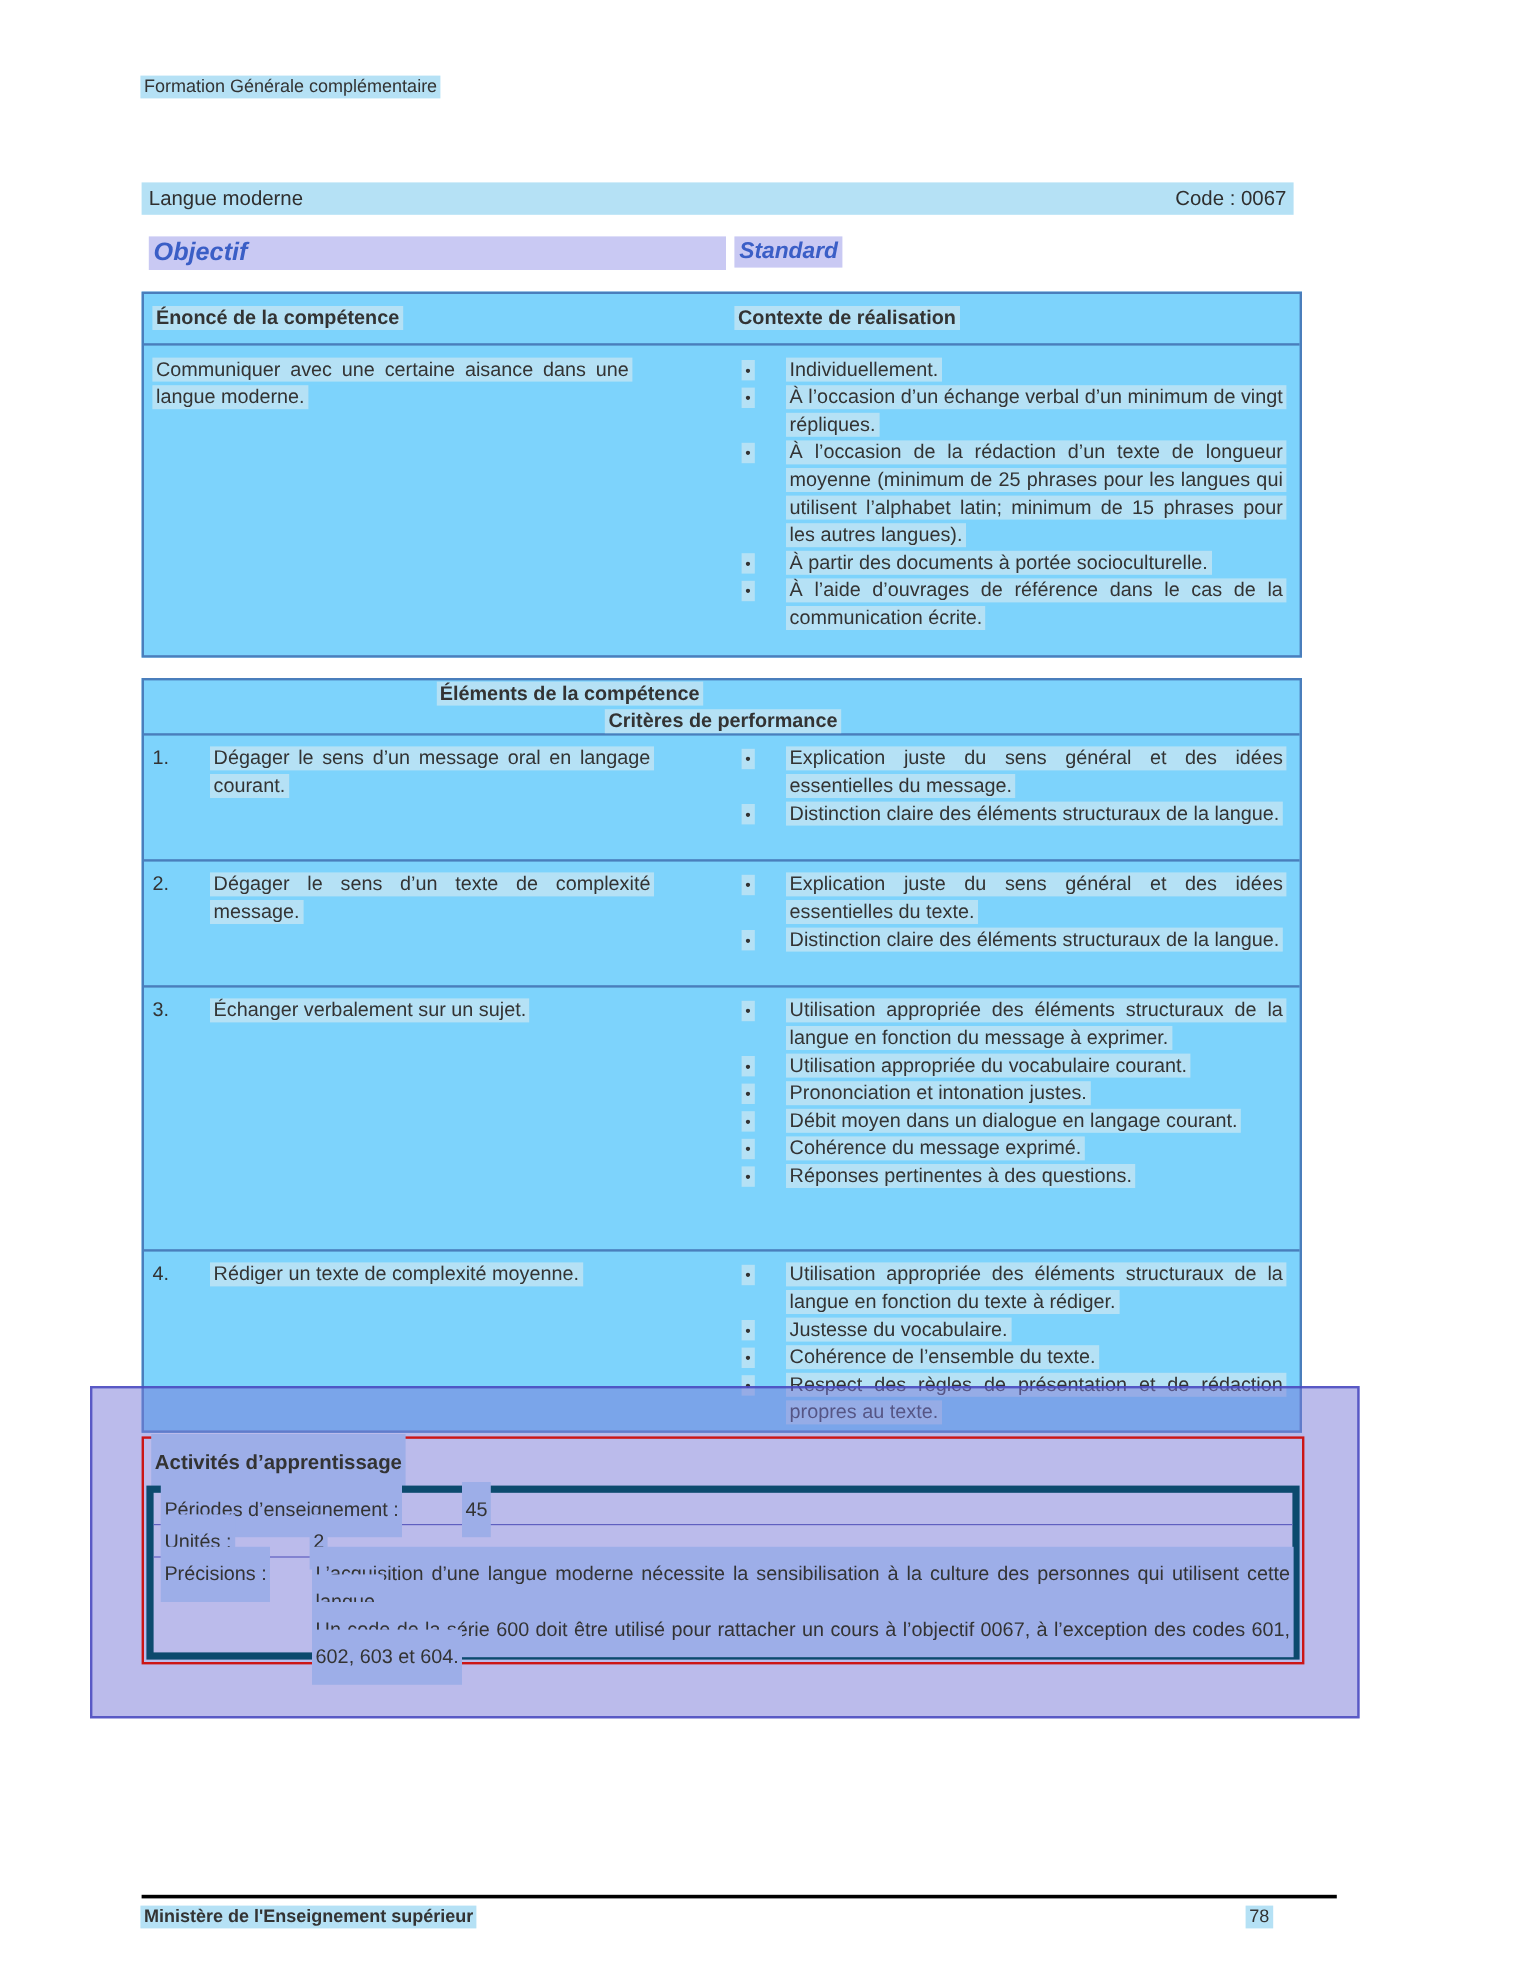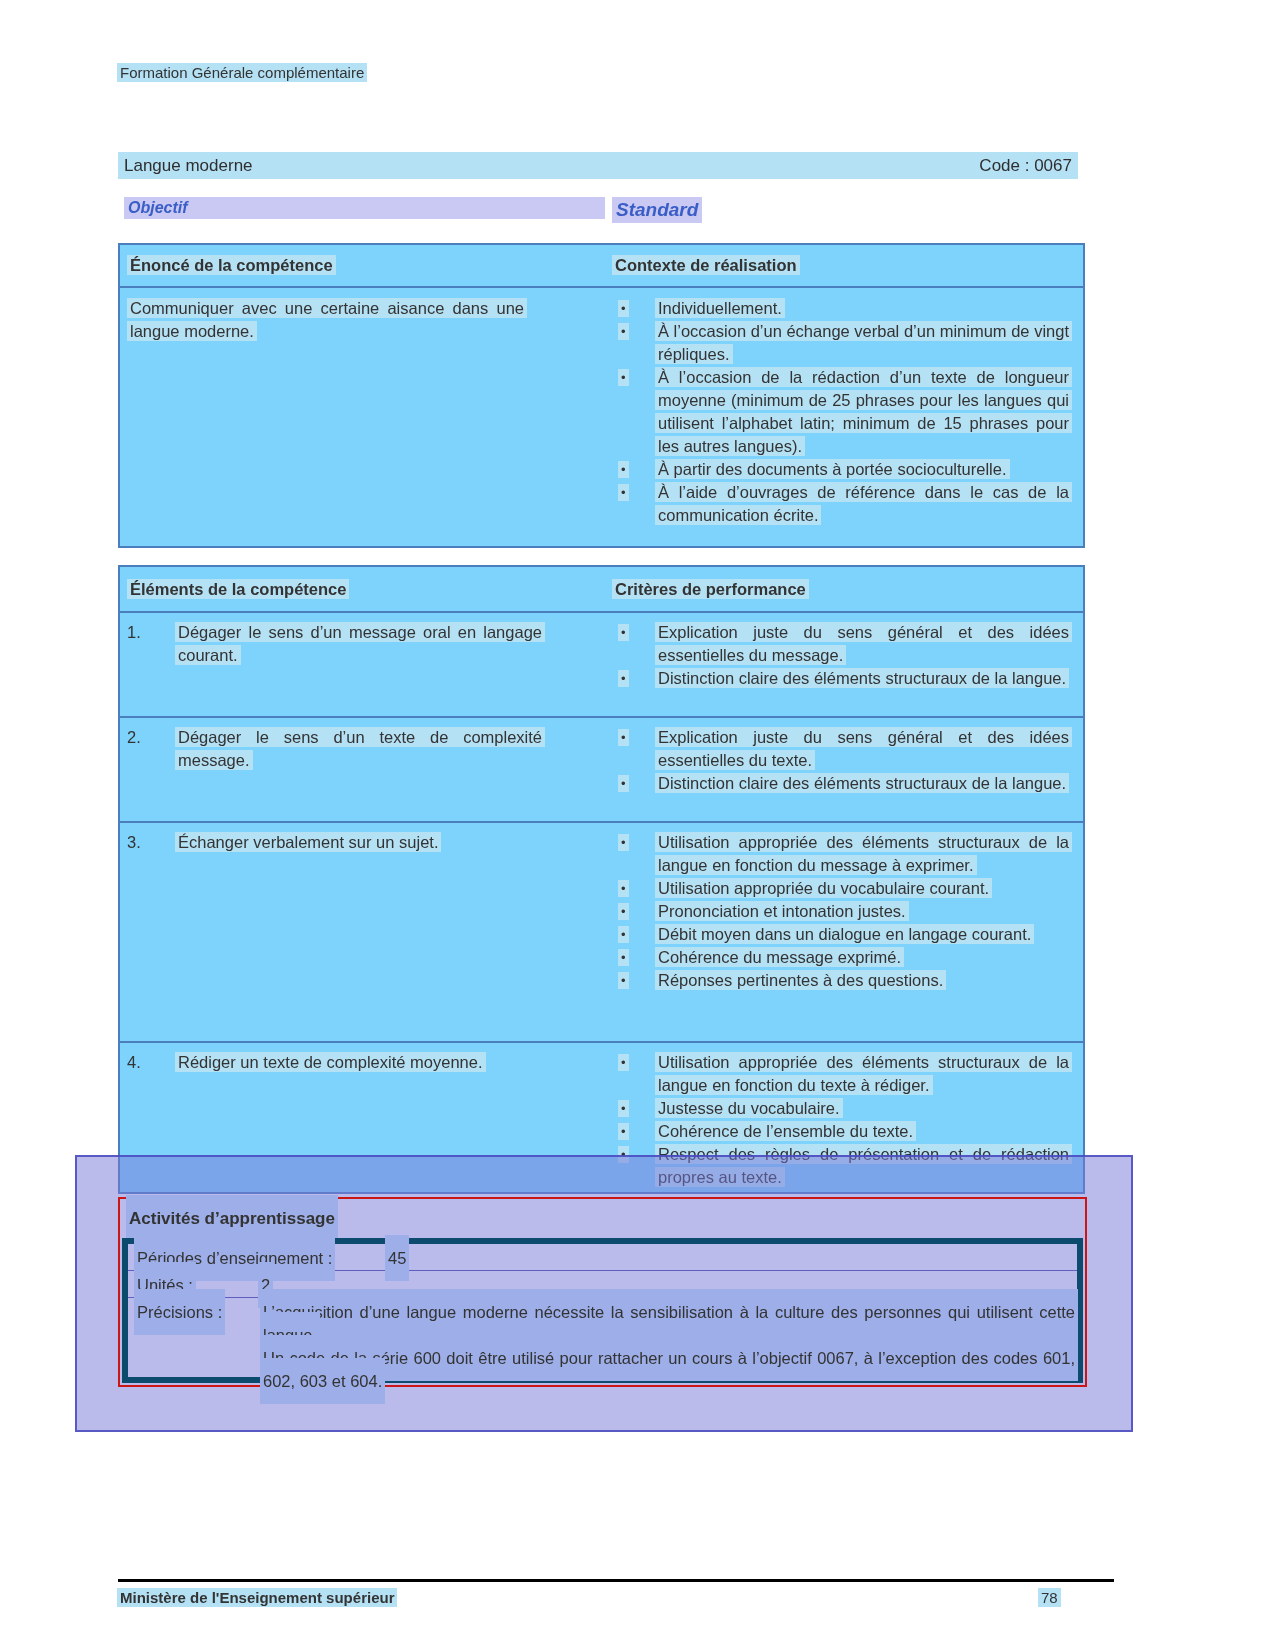--- a/index.html
+++ b/index.html
@@ -19,30 +19,30 @@
   .top-label{position:absolute;left:117px;top:63px;}
   
   .title-bar{
     position:absolute;left:118px;top:152px;width:960px;height:27px;
     background:#b5e1f5;display:flex;align-items:center;justify-content:space-between;
     padding:0 6px;box-sizing:border-box;font-size:17px;color:#2f2f2f;
   }
   
   .headings{position:absolute;left:124px;top:197px;width:960px;height:28px;}
   .h-objectif{position:absolute;left:0;top:0;width:481px;box-sizing:border-box;
-    font-size:16px;font-weight:bold;font-style:italic;color:#3a5ec6;}
+    font-size:21px;font-weight:bold;font-style:italic;color:#3a5ec6;}
   .h-standard{position:absolute;left:488px;top:0;
     font-size:19px;font-weight:bold;font-style:italic;color:#3a5ec6;}
   
   .tbl{position:absolute;left:118px;width:967px;border:2px solid #4a7ebc;box-sizing:border-box;background:#7dd3fc;}
   .tbl1{top:243px;height:305px;}
   .tbl2{top:565px;}
   .tbl-head{display:flex;align-items:center;border-bottom:2px solid #4a7ebc;}
   .tbl1 .tbl-head{height:41px;}
-  .tbl2 .tbl-head{height:44px;}
+  .tbl2 .tbl-head{height:44px;flex-direction:column;}
   .cell-l{width:490px;box-sizing:border-box;padding-left:7px;flex:none;}
   .cell-r{flex:1;box-sizing:border-box;padding-left:2px;}
   .tbl-body{display:flex;padding-top:9px;}
   .stmt{width:400px;text-align:justify;}
   .bullet-row{display:flex;}
   .bullet-glyph{width:43px;box-sizing:border-box;padding-left:6px;flex:none;font-size:13px;line-height:23px;}
   .bullet-text{width:417px;text-align:justify;}
   .c-row{display:flex;border-bottom:2px solid #4a7ebc;padding:8px 0 3px 0;box-sizing:border-box;}
   .c-row:last-child{border-bottom:none;}
   .r1{min-height:105px;}.r2{min-height:105px;}.r3{min-height:220px;}.r4{min-height:149px;}

